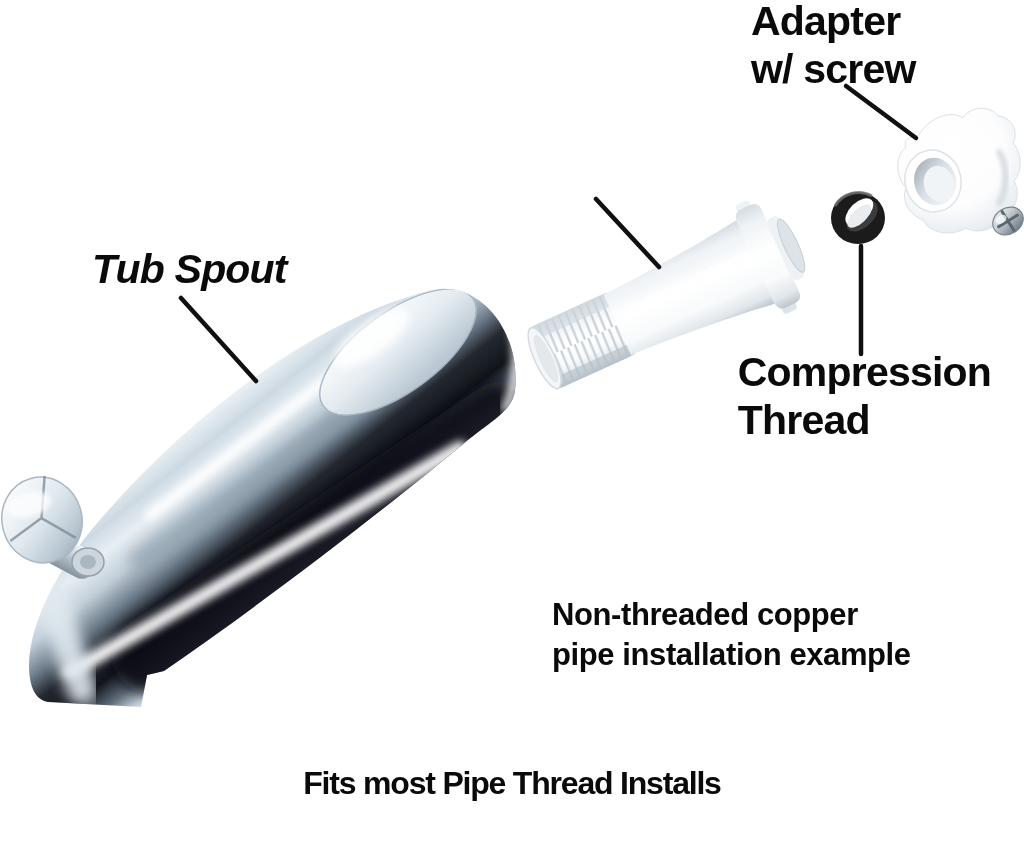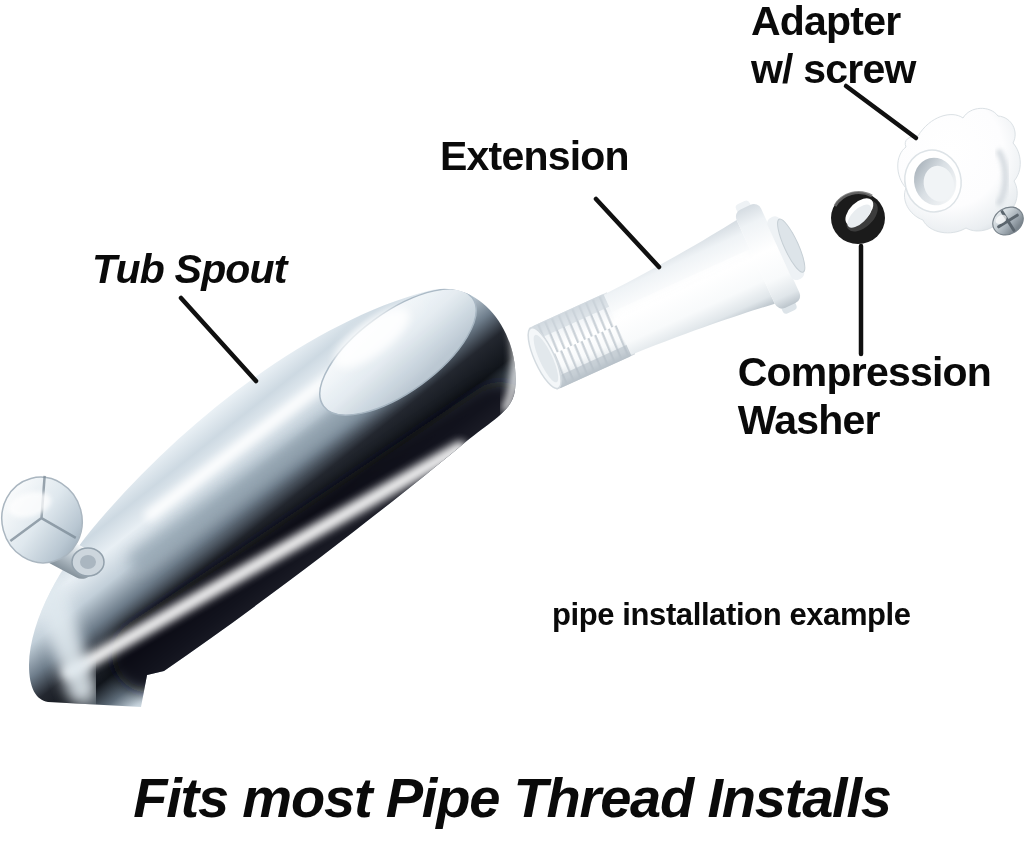--- a/index.html
+++ b/index.html
@@ -38,25 +38,24 @@
     line-height: 1.3;
     letter-spacing: -0.4px;
     white-space: nowrap;
   }
   .caption span { display: block; }
   .headline {
     position: absolute;
     left: 0; top: 765px;
     width: 100%;
     text-align: center;
-    font-size: 56px;
+    font-size: 32px;
     font-weight: 700;
     letter-spacing: -1.2px;
     white-space: nowrap;
-    font-style: italic;
   }
 </style>
 </head>
 <body>
 
 <div class="stage">
 
   <svg class="art" viewBox="0 0 1024 841" aria-hidden="true">
     <defs>
       <filter id="b6" x="-40%" y="-40%" width="180%" height="180%">
@@ -254,31 +253,31 @@
     <line x1="181" y1="298" x2="256" y2="381" stroke="#101010" stroke-width="4.5" stroke-linecap="round"></line>
     <line x1="861" y1="246" x2="861" y2="354" stroke="#101010" stroke-width="4.5" stroke-linecap="round"></line>
   </svg>
 
   <div class="part-label" id="label-adapter">
     <span>Adapter</span>
     <span>w/ screw</span>
   </div>
 
   <div class="part-label" id="label-extension">
-    <span>Extension</span>
   </div>
 
   <div class="part-label" id="label-tubspout">
     <span>Tub Spout</span>
   </div>
 
   <div class="part-label" id="label-compression">
     <span>Compression</span>
-    <span>Washer</span>
+    <span>Thread</span>
   </div>
 
   <div class="caption">
+    <span>Non-threaded copper</span>
     <span>pipe installation example</span>
   </div>
 
   <div class="headline">Fits most Pipe Thread Installs</div>
 
 </div>
 
 </body></html>

